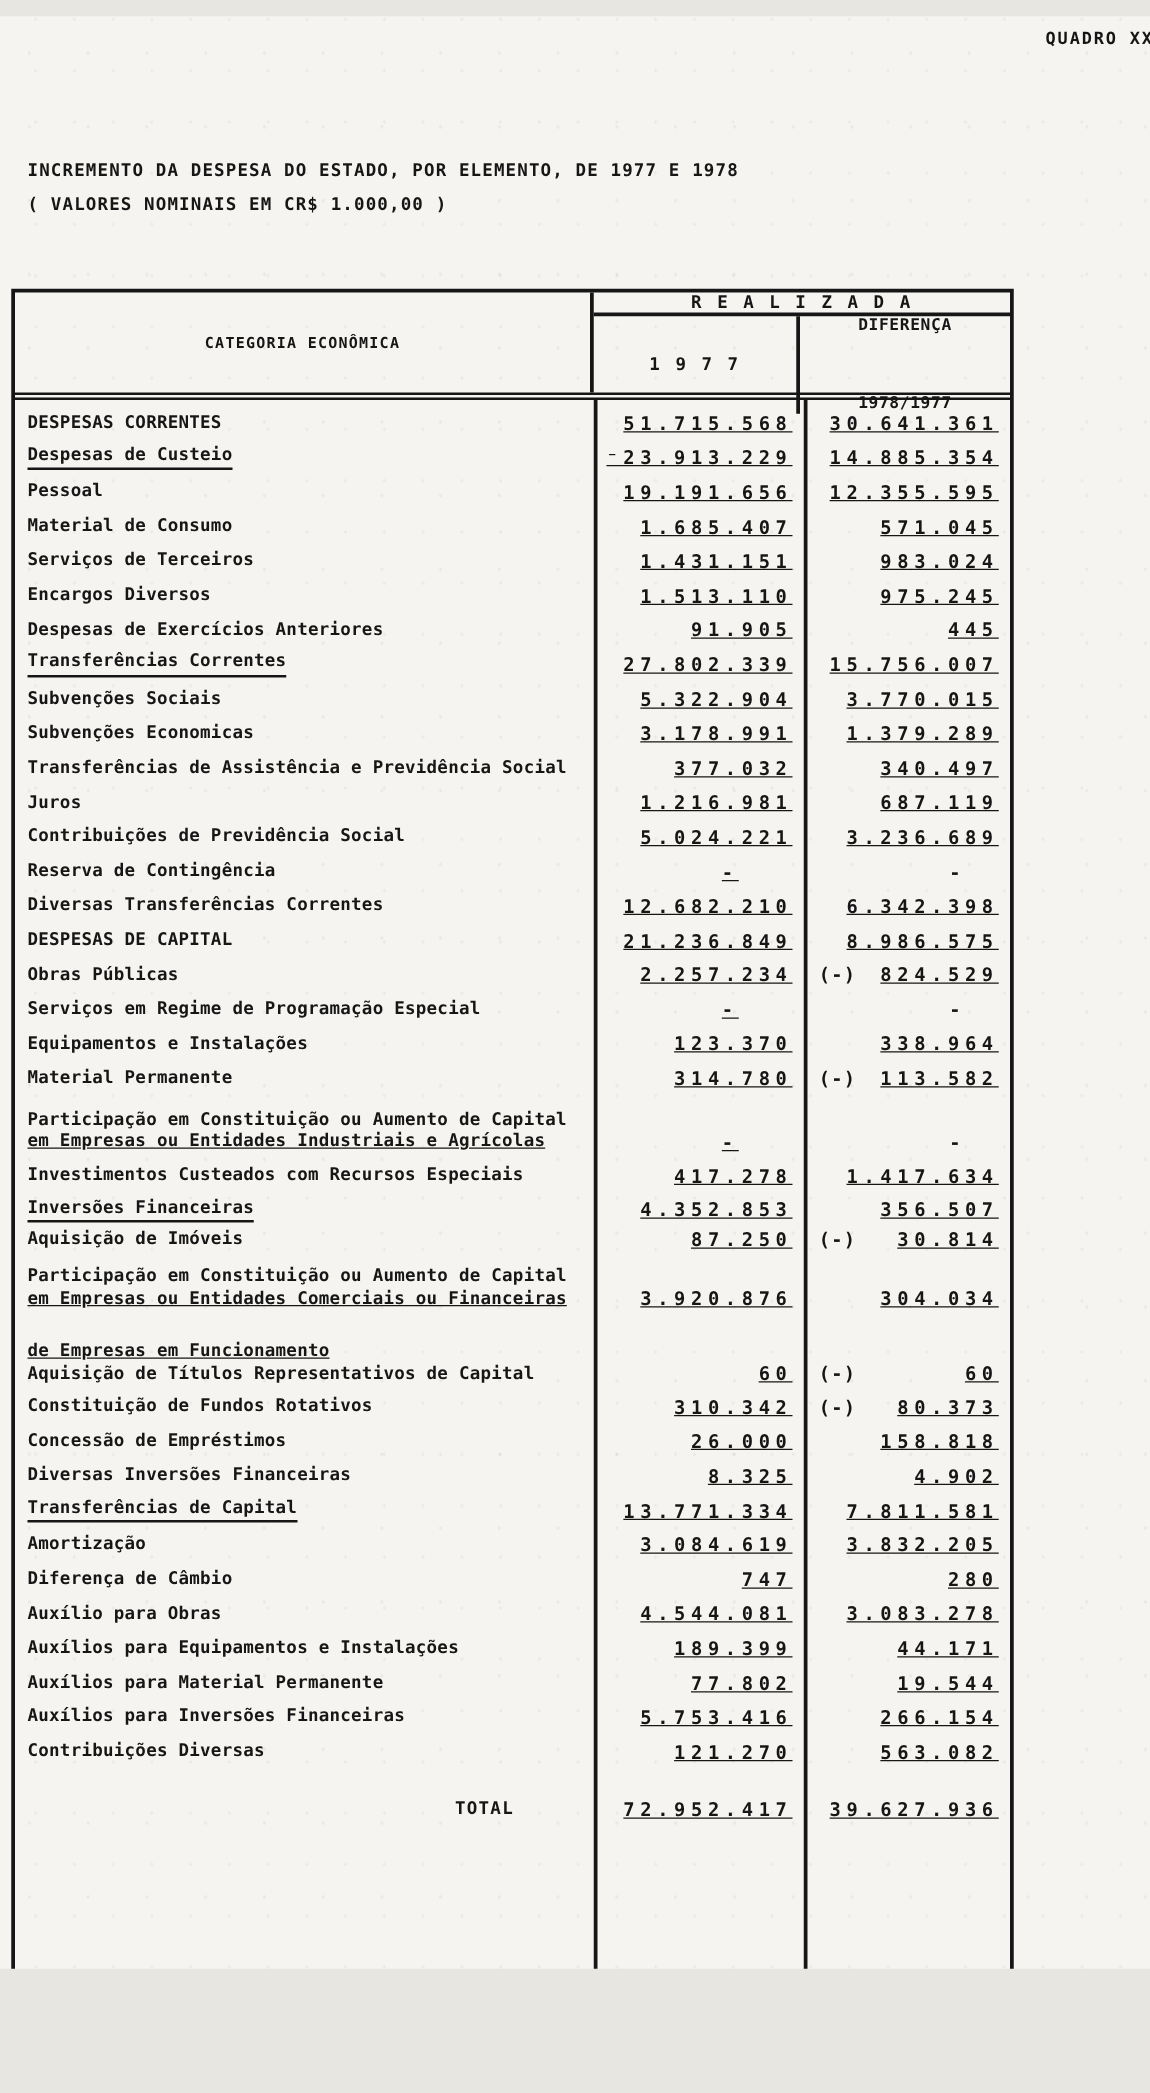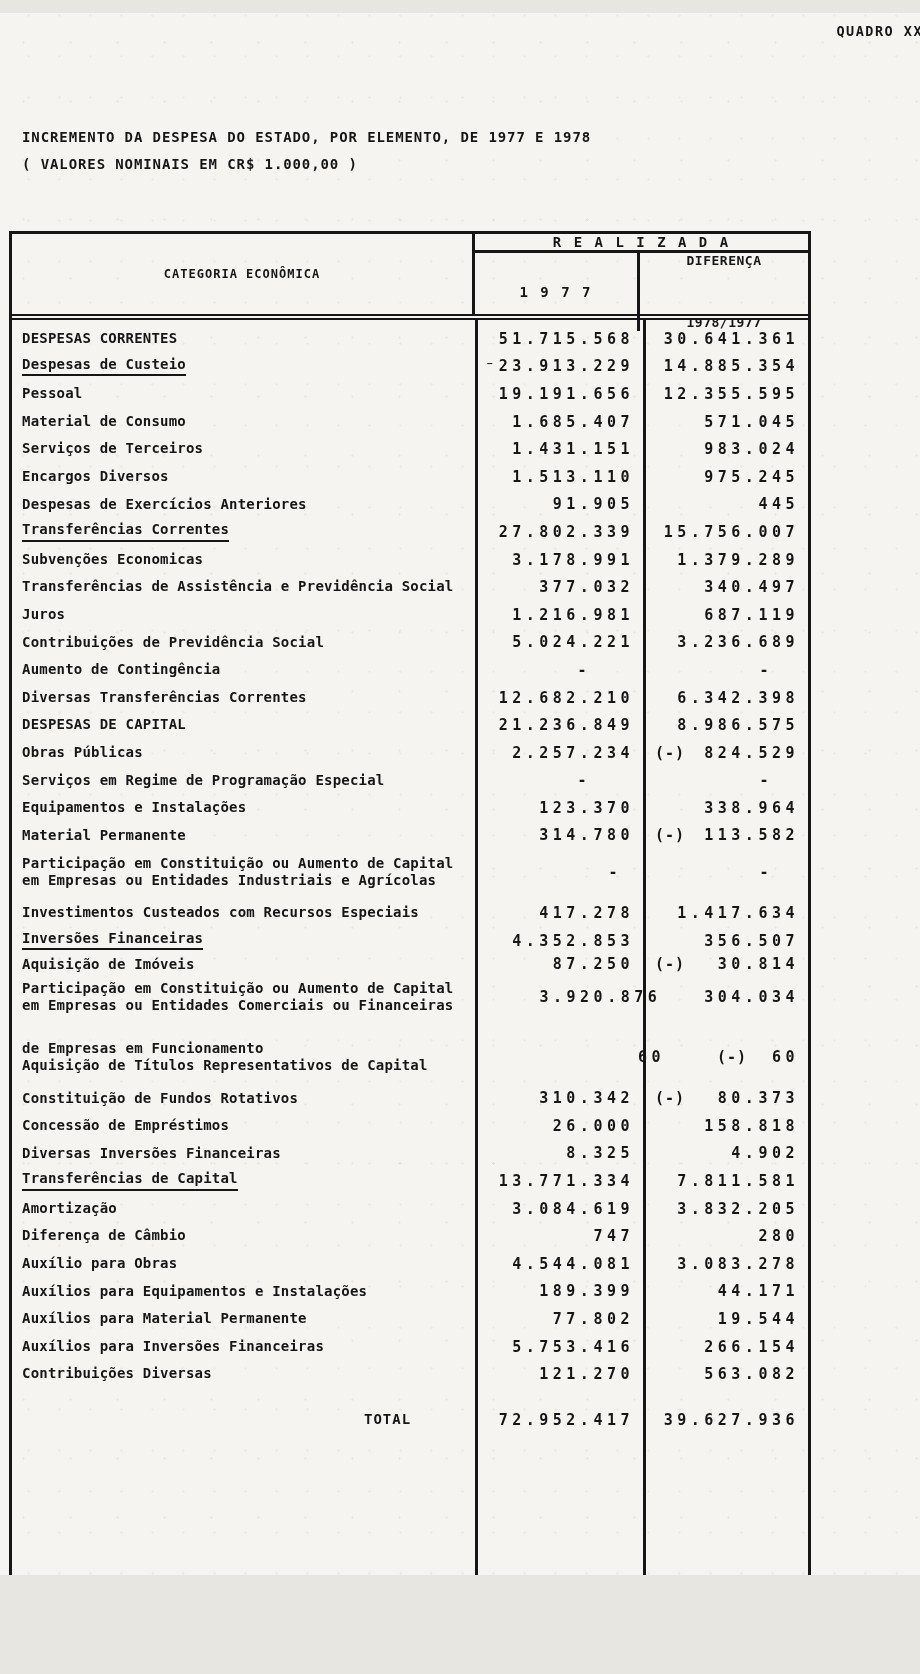--- a/index.html
+++ b/index.html
@@ -62,42 +62,42 @@
   .th-dif{
     flex:1;display:flex;flex-direction:column;align-items:center;justify-content:center;
     font-size:13px;line-height:16px;text-align:center;letter-spacing:0.5px;gap:46px;
   }
   
   .tbody{position:relative;height:1352px;padding-top:5px;box-sizing:border-box;}
   .divider-v{position:absolute;top:0;bottom:0;width:3px;background:#161616;}
   .divider-v.d1{left:463px;}
   .divider-v.d2{left:631px;}
 
-  .row{display:flex;min-height:27.6px;align-items:center;}
+  .row{display:flex;min-height:27.6px;align-items:center;text-decoration:underline;}
   .cell{box-sizing:border-box;}
   .cell.label{
     width:466px;padding-left:10px;padding-right:14px;
     font-size:14px;letter-spacing:0.2px;line-height:17.5px;
   }
   .cell.v1{
     width:168px;text-align:right;padding-right:12px;
     font-size:15px;letter-spacing:4.5px;white-space:nowrap;
   }
   .cell.v2{
     flex:1;position:relative;text-align:right;padding-right:9px;
     font-size:15px;letter-spacing:4.5px;white-space:nowrap;
   }
   .cell.v2 .sign{
     position:absolute;left:9px;letter-spacing:1px;font-size:15px;
   }
   .lbl-text{display:inline-block;}
   .lbl-text.l2{display:block;}
   .row.u .lbl-text{border-bottom:2.5px solid #161616;padding-bottom:1px;}
   .row.u .lbl-text.l2{border-bottom:none;}
-  .row.two{min-height:46px;padding-bottom:4px;gap:31px;}
+  .row.two{min-height:46px;align-items:flex-end;padding-bottom:4px;}
   .row.two .cell.label{padding-bottom:0;}
   .row.tight{min-height:20px;}
   .row.gapped{margin-top:10px;}
   .row.total{min-height:30px;margin-top:17px;align-items:center;}
   .row.total .cell.label{padding-left:352px;letter-spacing:1px;}
   .v1.dash{padding-right:55px;}
   .v2 .num.dash{padding-right:26px;display:inline-block;}
   .hidden{display:none;}
 </style>
 </head>
@@ -220,20 +220,31 @@
       <span class="lbl-text">Transferências Correntes</span>
       <span class="lbl-text l2 hidden"></span>
     </div>
     <div class="cell v1">27.802.339</div>
     <div class="cell v2">
       
       <span class="num">15.756.007</span>
     </div>
   </div>
 
+  <div class="row">
+    <div class="cell label">
+      <span class="lbl-text">Subvenções Sociais</span>
+      <span class="lbl-text l2 hidden"></span>
+    </div>
+    <div class="cell v1">5.322.904</div>
+    <div class="cell v2">
+      
+      <span class="num">3.770.015</span>
+    </div>
+  </div>
 
   <div class="row">
     <div class="cell label">
       <span class="lbl-text">Subvenções Economicas</span>
       <span class="lbl-text l2 hidden"></span>
     </div>
     <div class="cell v1">3.178.991</div>
     <div class="cell v2">
       
       <span class="num">1.379.289</span>
@@ -271,21 +282,21 @@
     </div>
     <div class="cell v1">5.024.221</div>
     <div class="cell v2">
       
       <span class="num">3.236.689</span>
     </div>
   </div>
 
   <div class="row">
     <div class="cell label">
-      <span class="lbl-text">Aumento de Contingência</span>
+      <span class="lbl-text">Reserva de Contingência</span>
       <span class="lbl-text l2 hidden"></span>
     </div>
     <div class="cell v1 dash">-</div>
     <div class="cell v2">
       
       <span class="num dash">-</span>
     </div>
   </div>
 
   <div class="row">

